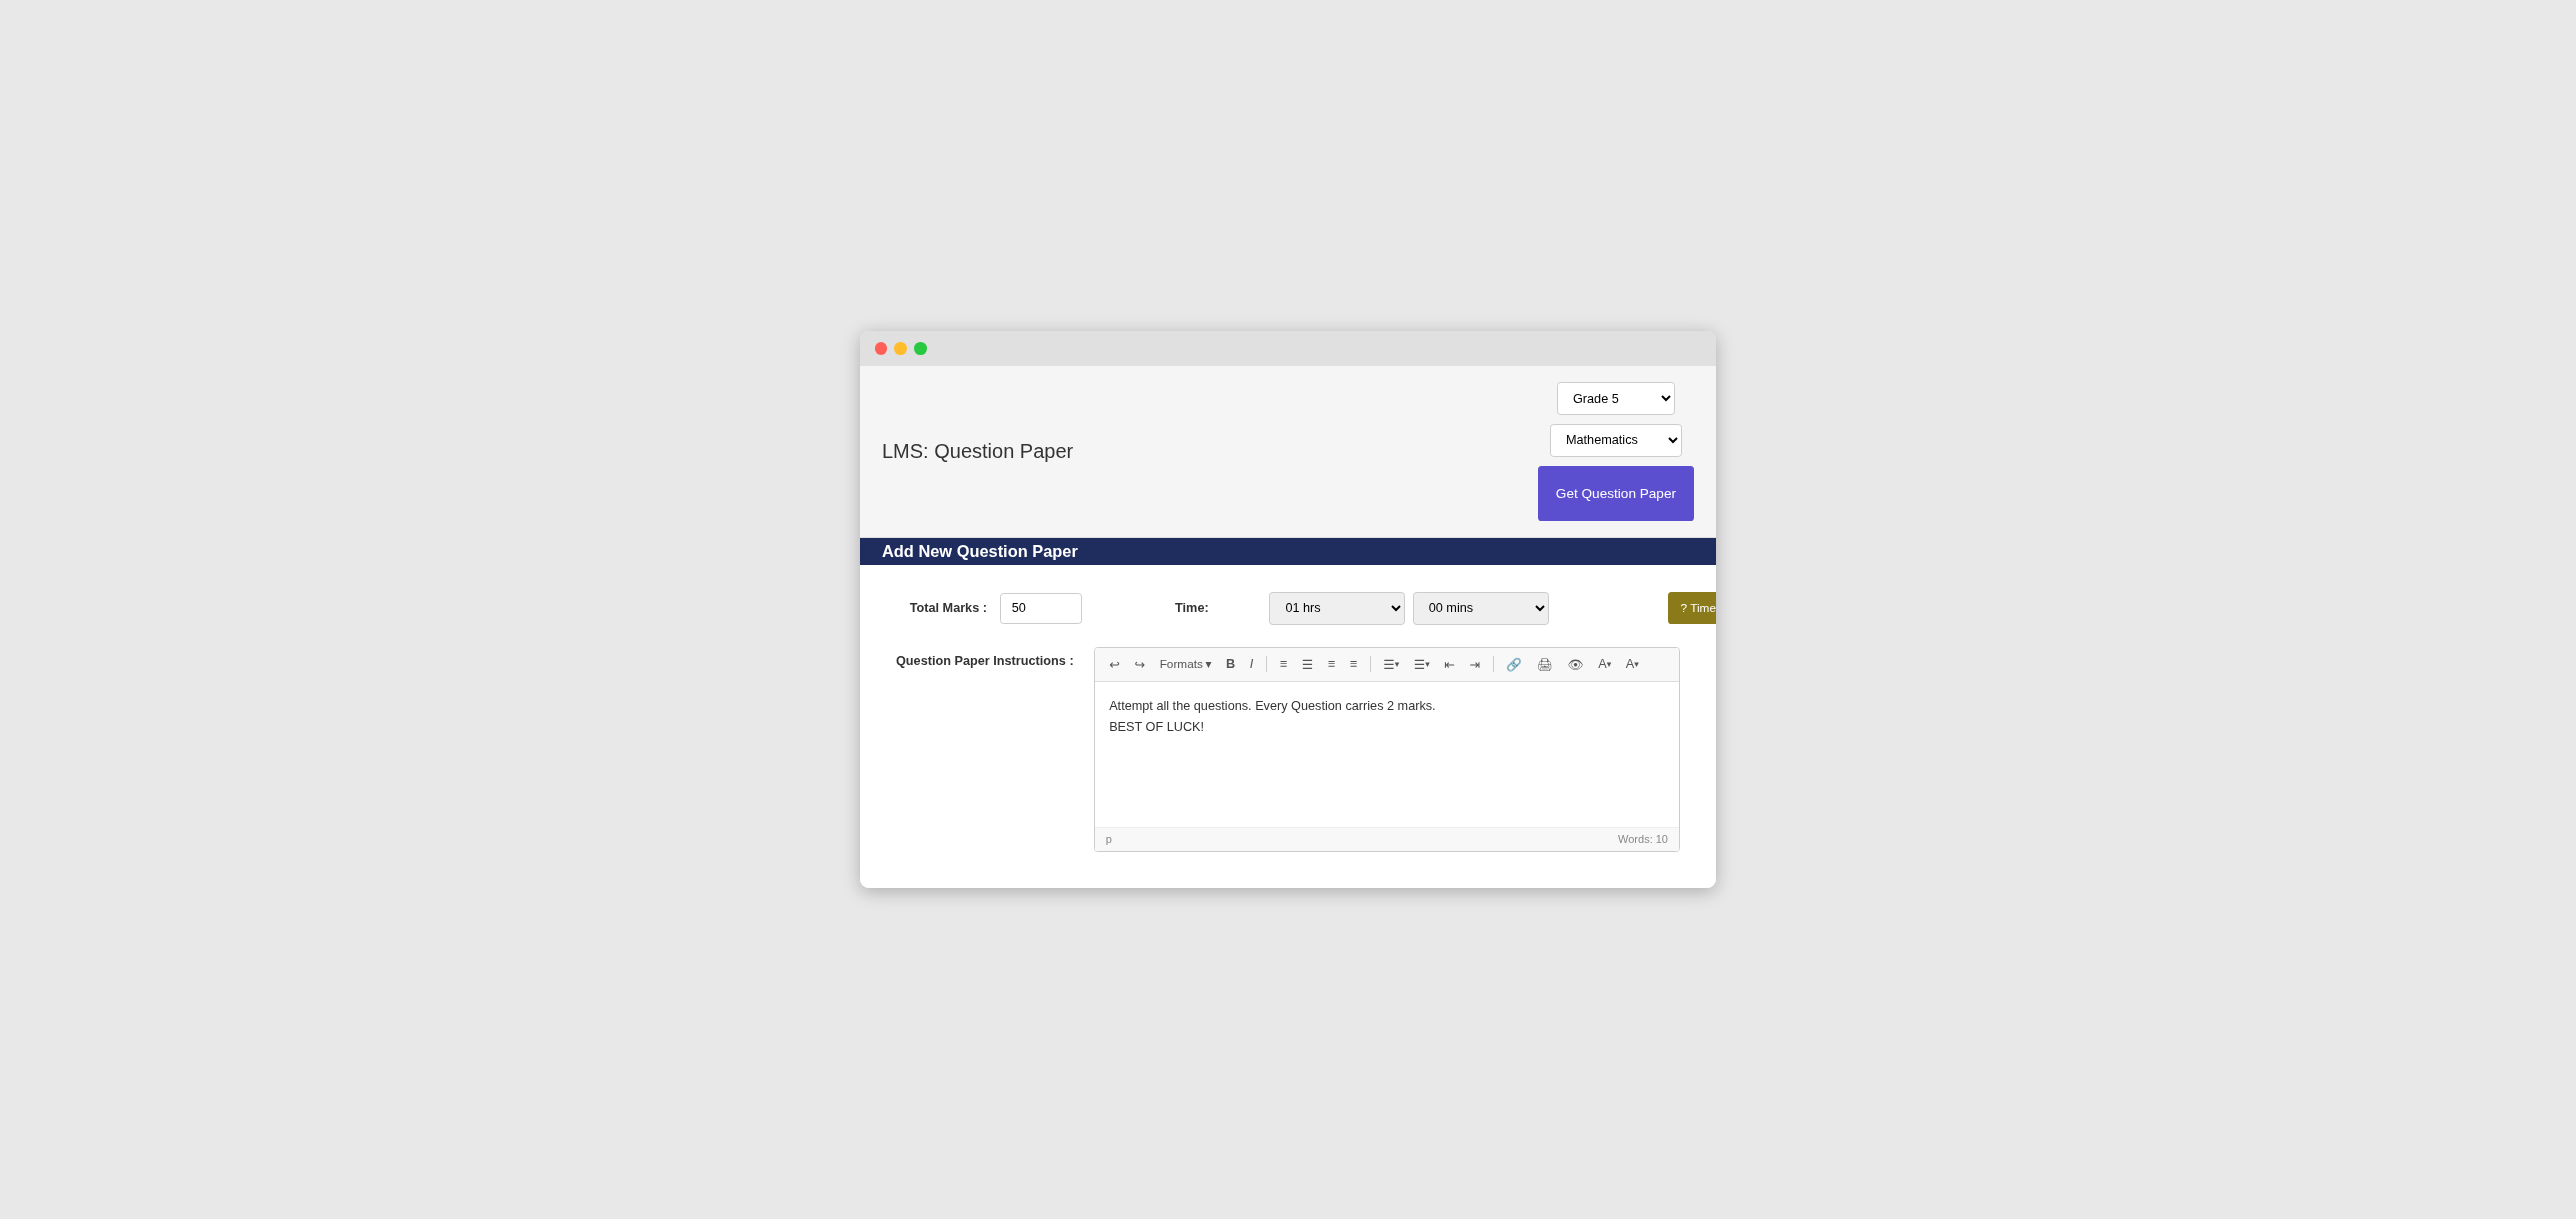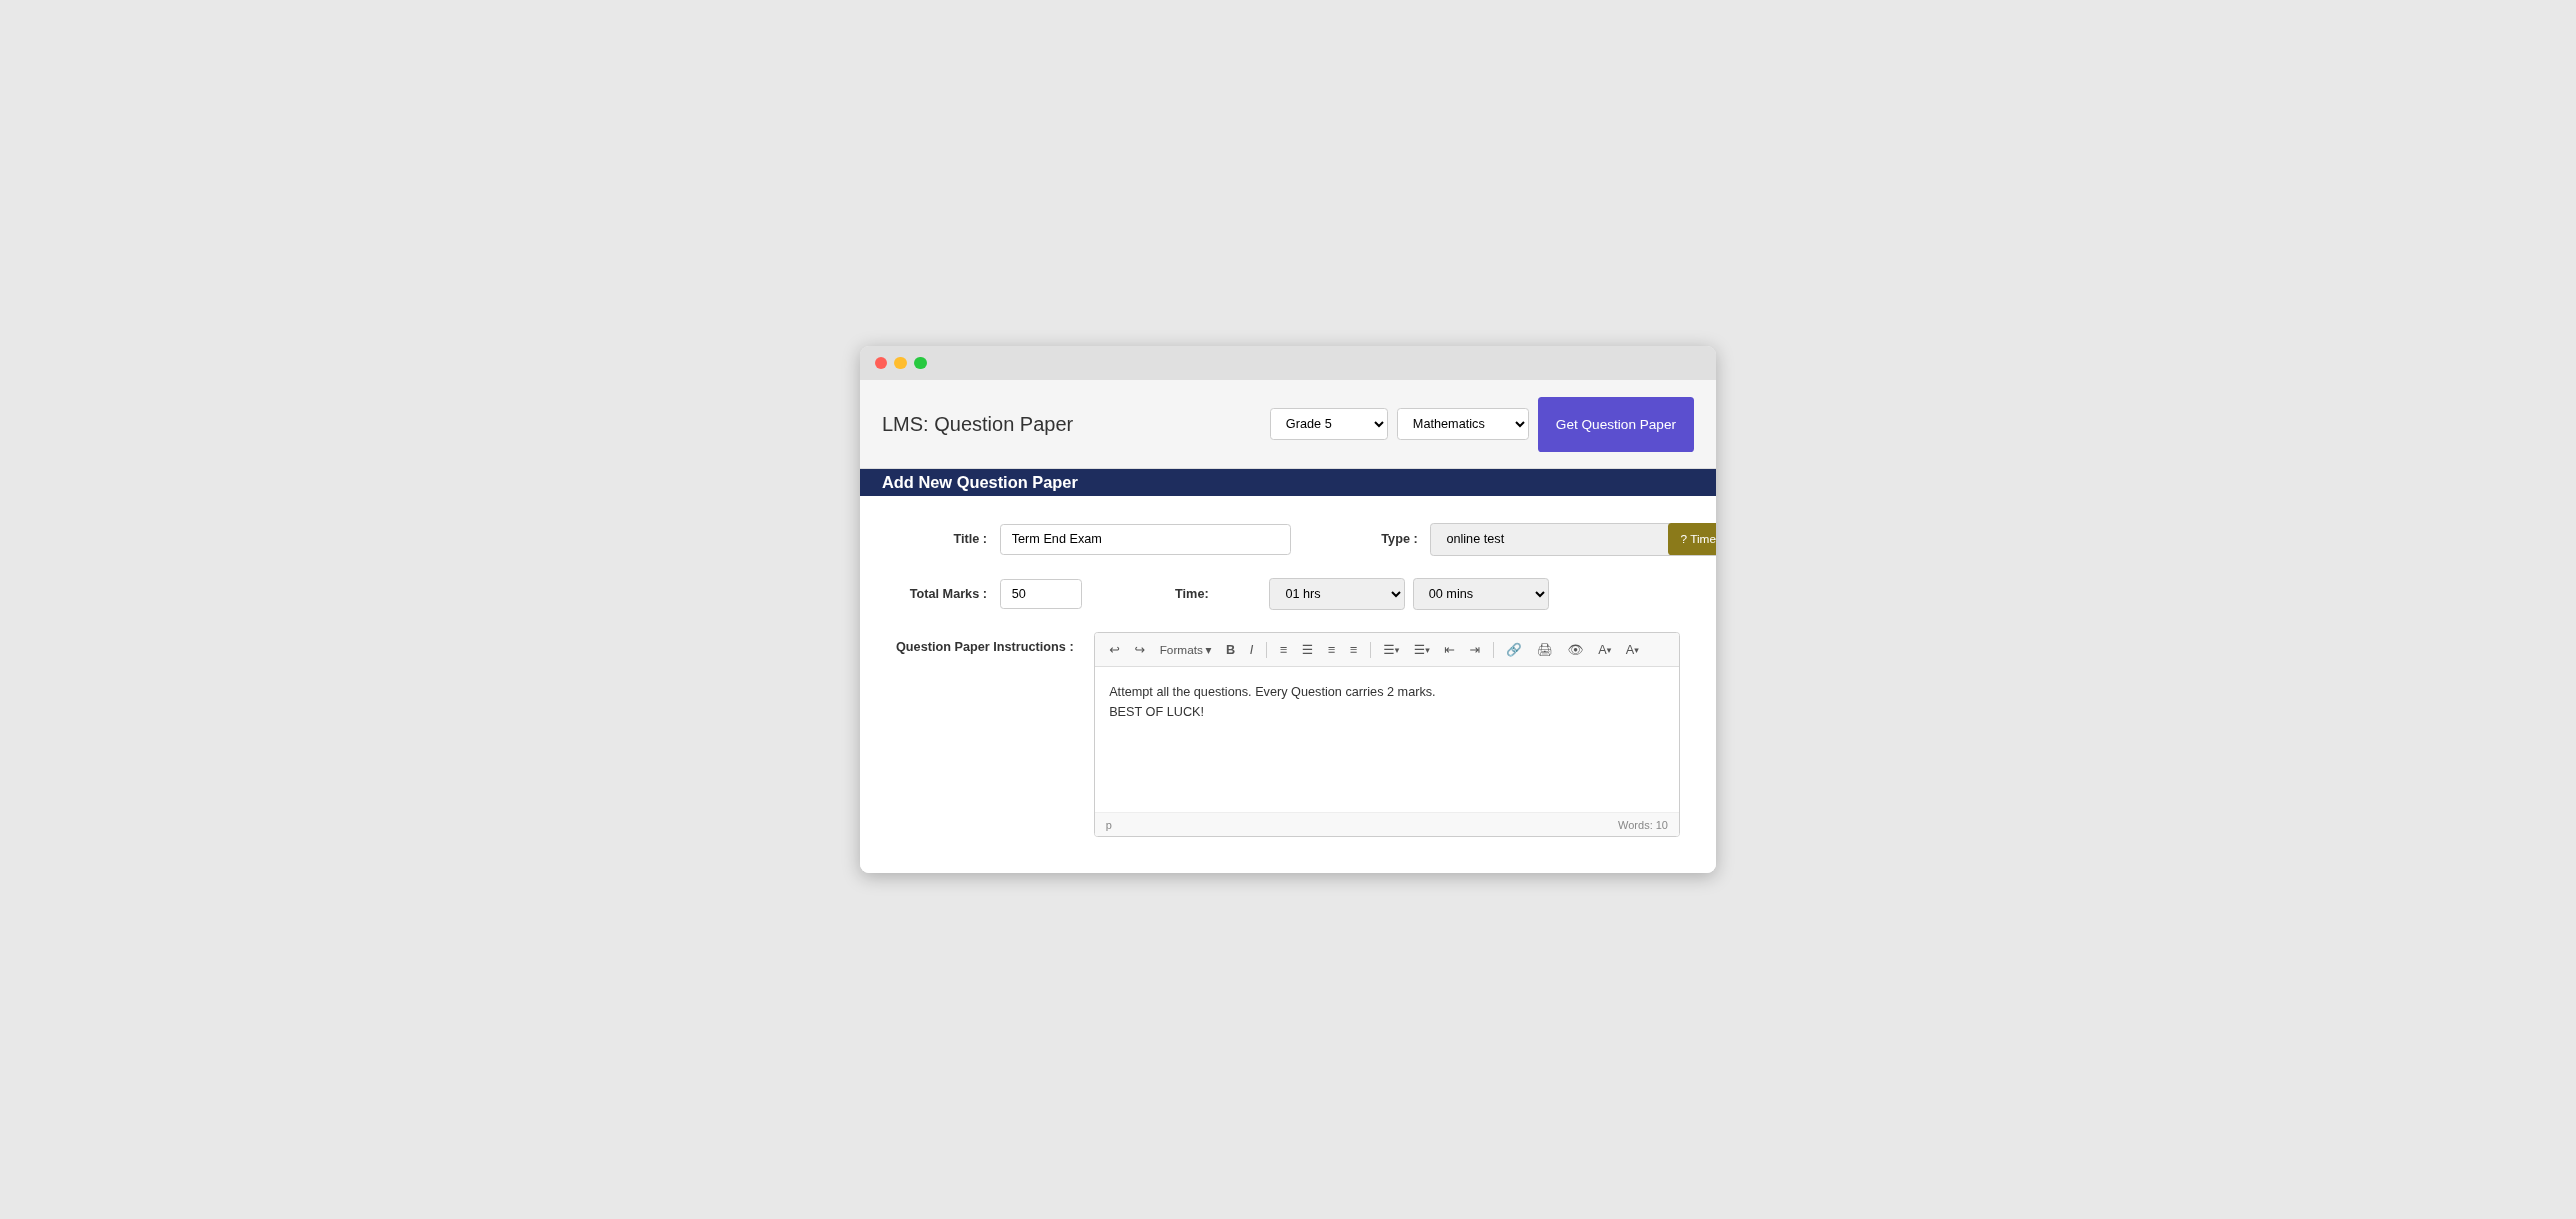--- a/index.html
+++ b/index.html
@@ -62,20 +62,21 @@
     .app-title {
       font-size: 20px;
       font-weight: 400;
       color: #333;
     }
 
     .top-controls {
       display: flex;
       align-items: center;
       gap: 9px;
+      flex-direction: column;
     }
 
     .top-controls select {
       padding: 7.3px 27px 7.3px 11px;
       border: 0.9px solid #ccc;
       border-radius: 3.6px;
       background: white;
       font-size: 12.7px;
       appearance: auto;
       cursor: pointer;
@@ -347,34 +348,20 @@
     <div class="panel-header">
       <span>Add New Question Paper</span>
     </div>
 
     <div class="form-area">
 
       <button class="help-btn">? Time</button>
 
       <div class="form-grid">
 
-        <div class="form-row">
-          <div class="form-field">
-            <label class="form-label">Title :</label>
-            <input type="text" class="title-input" value="Term End Exam" style="">
-          </div>
-          <div class="form-field">
-            <label class="form-label">Type :</label>
-            <select class="type-select">
-              <option selected="">online test</option>
-              <option>offline test</option>
-              <option>practice test</option>
-            </select>
-          </div>
-        </div>
 
         <div class="form-row">
           <div class="form-field">
             <label class="form-label">Total Marks :</label>
             <input type="number" class="marks-input" value="50" style="">
           </div>
           <div class="form-field">
             <label class="form-label">Time:</label>
             <div class="time-group">
               <select class="time-select">

